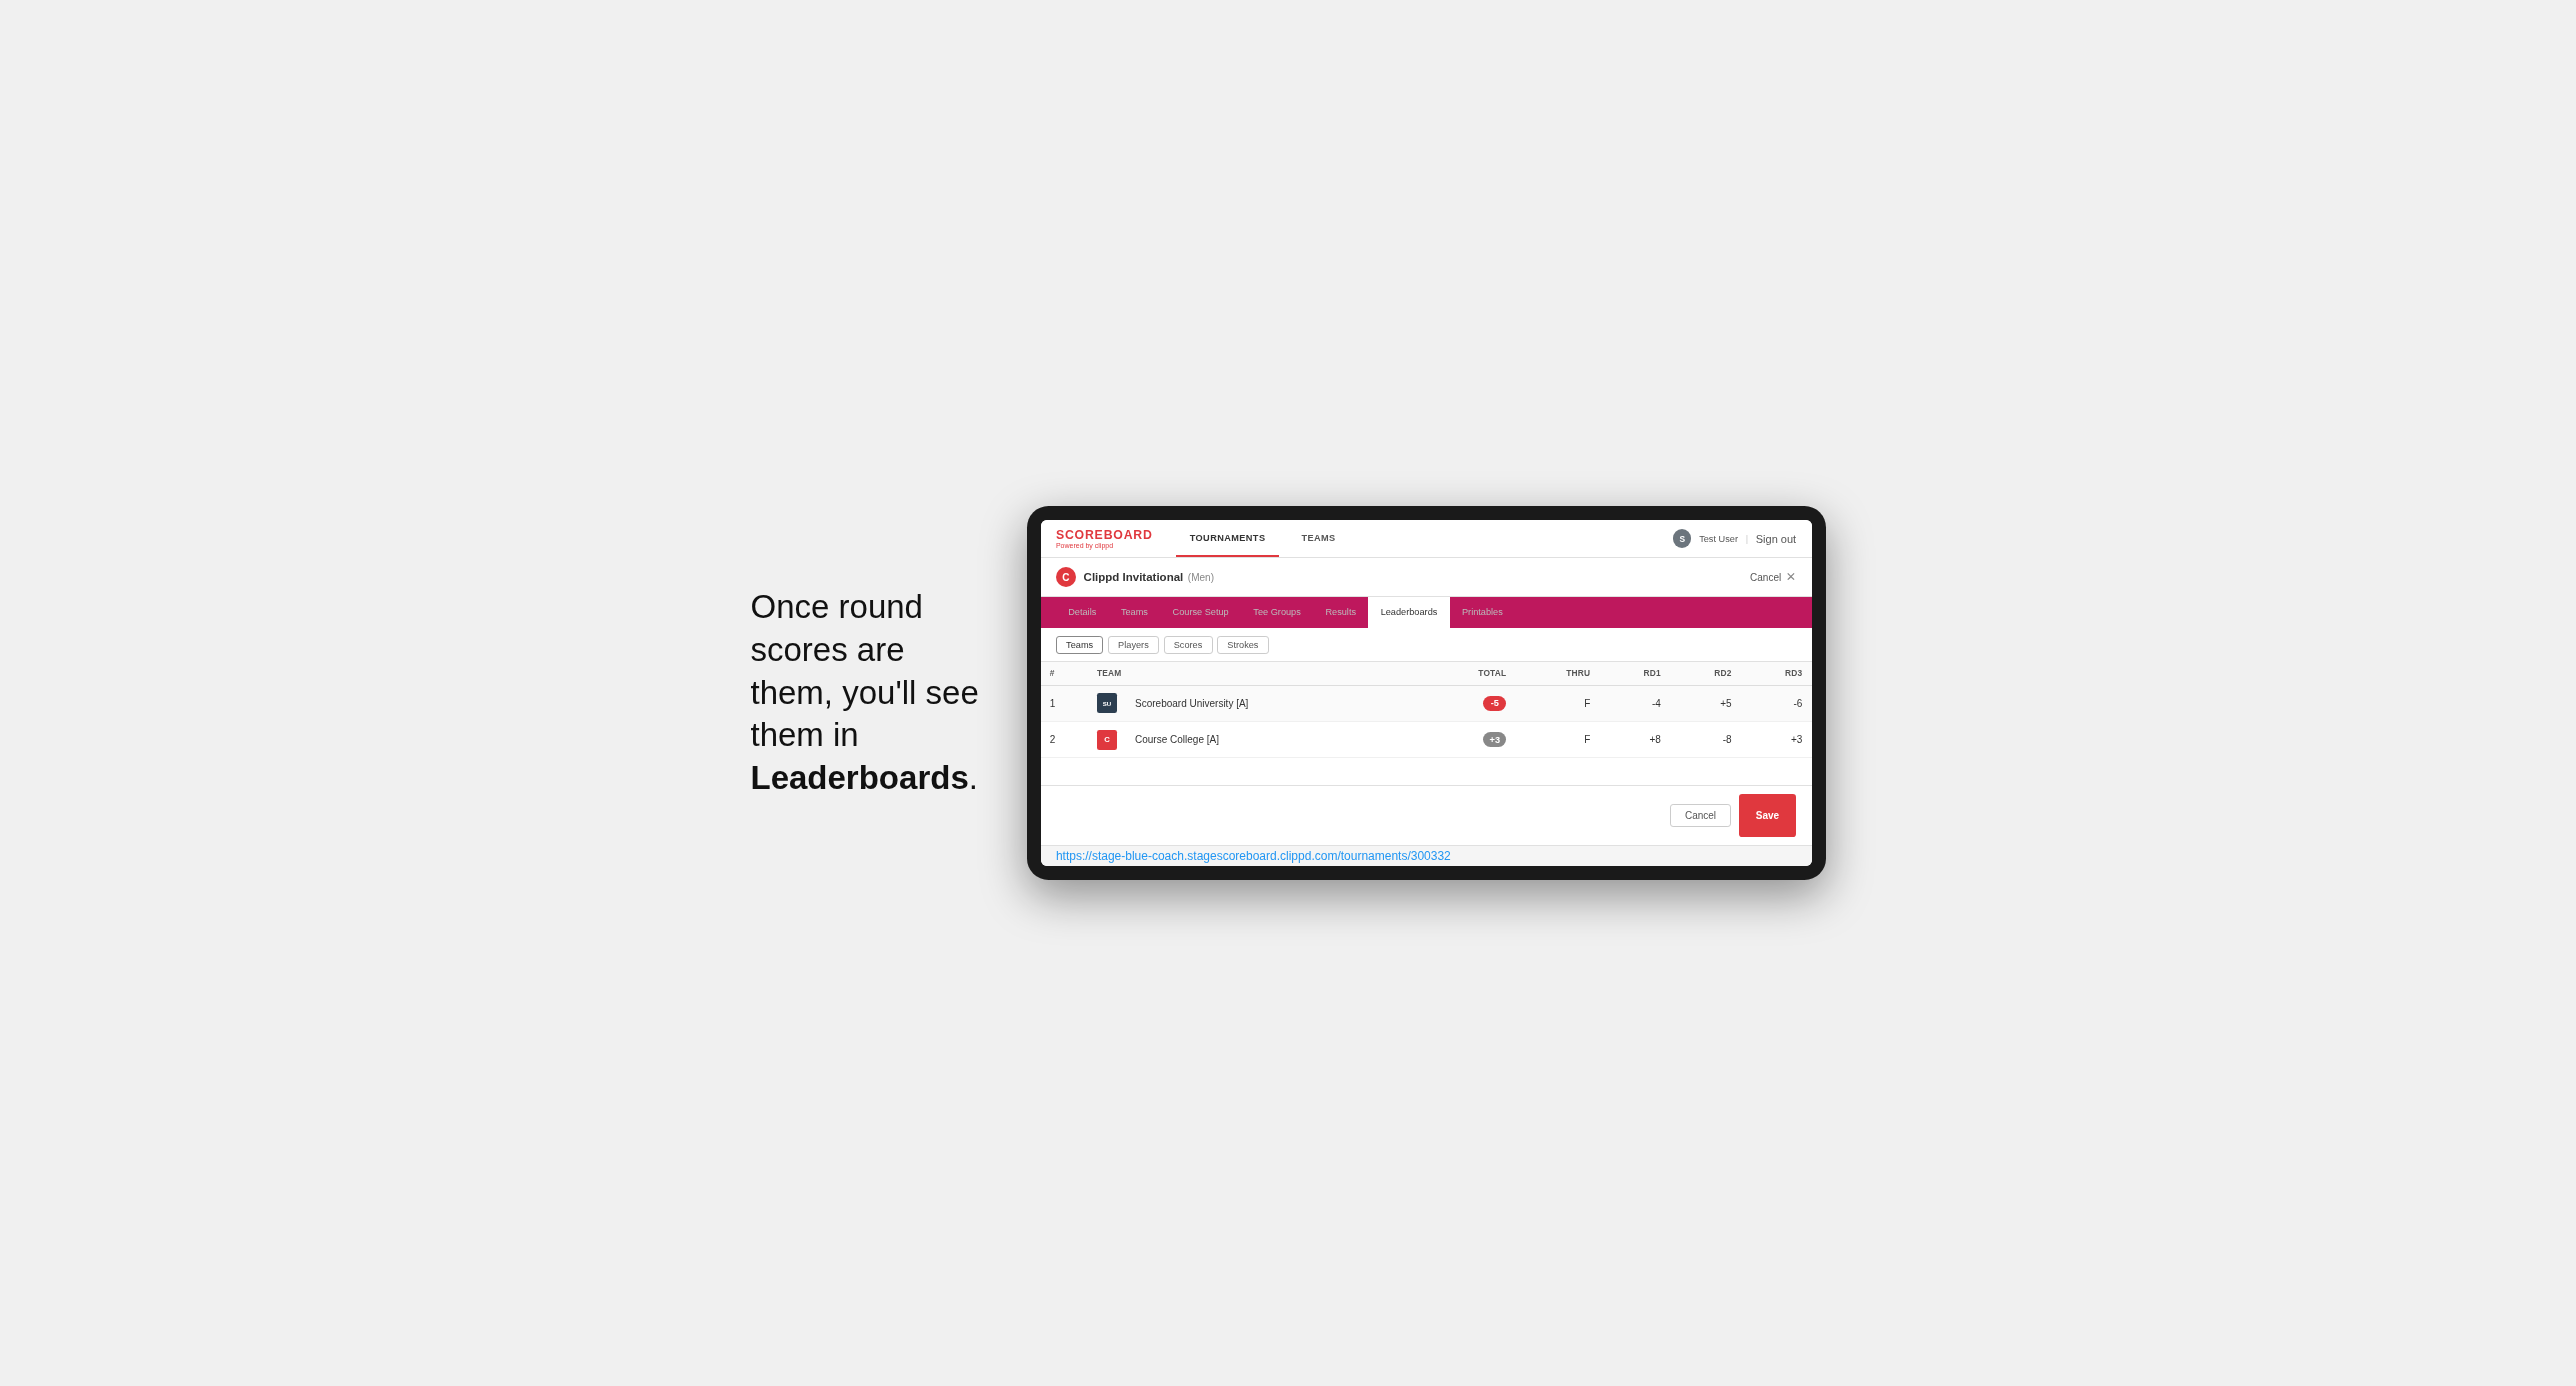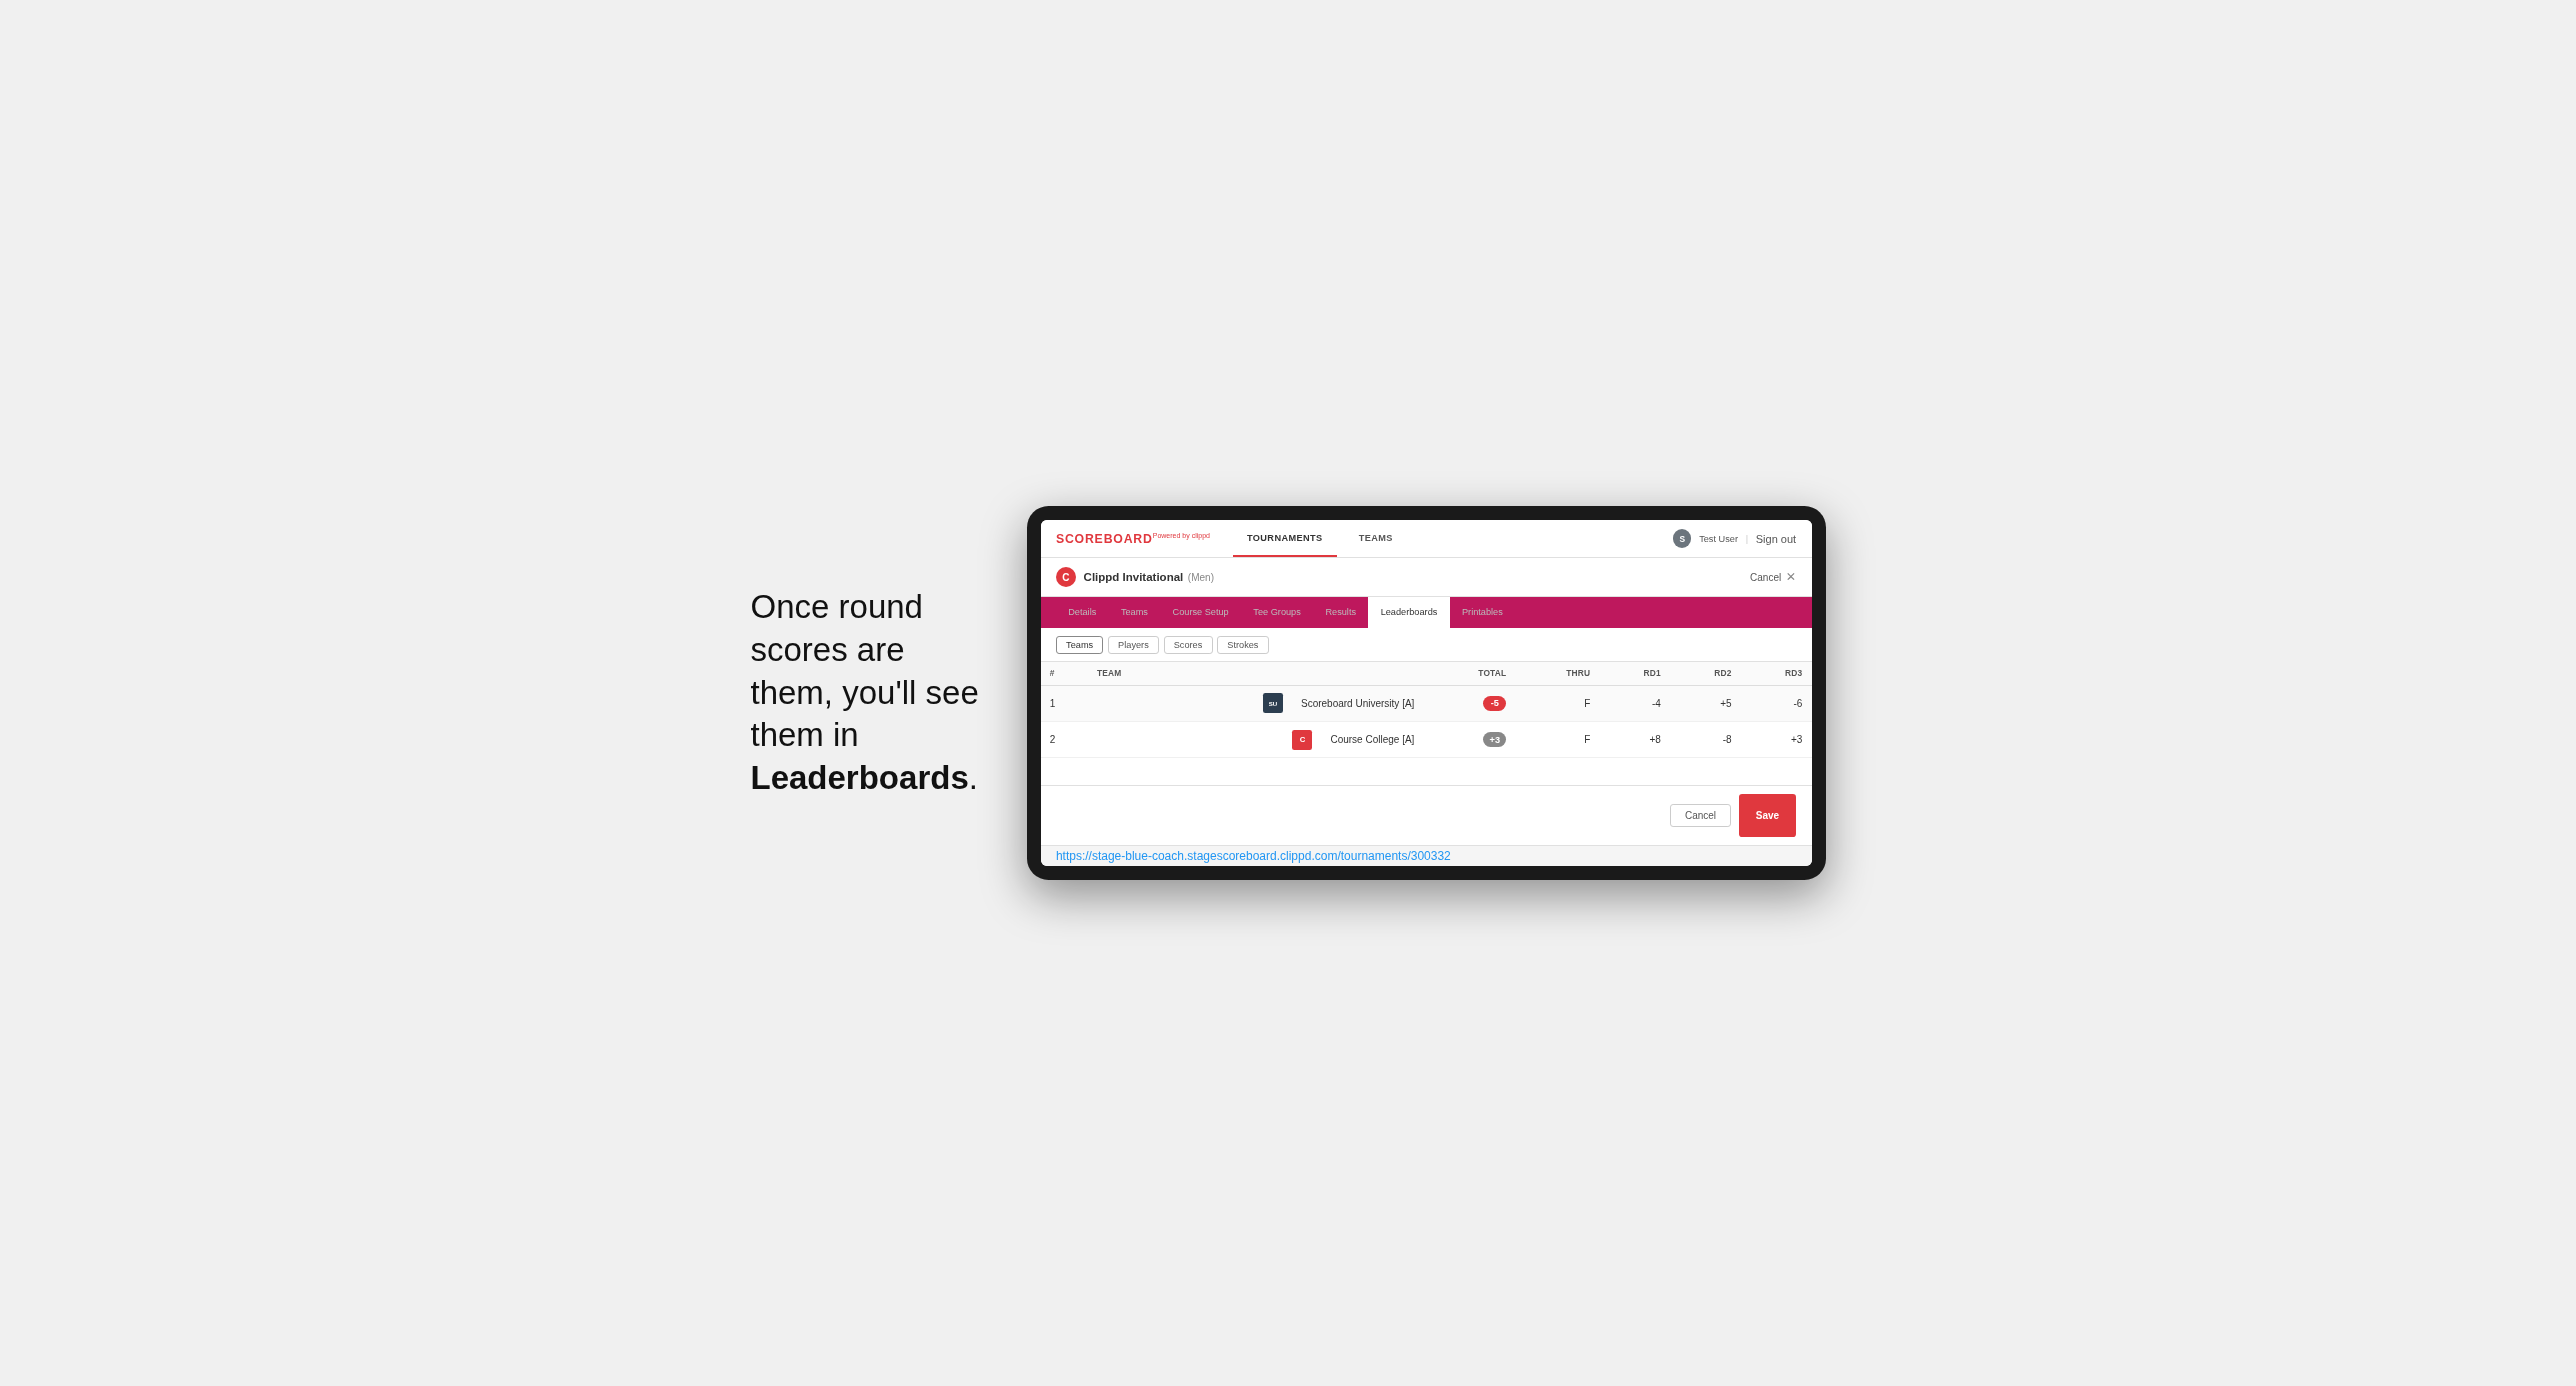--- a/index.html
+++ b/index.html
@@ -53,21 +53,21 @@
       display: flex;
       align-items: center;
       background: #fff;
       border-bottom: 0.8px solid #e0e0e0;
       padding: 0 15.4px;
       height: 38px;
     }
 
     .logo-area {
       display: flex;
-      flex-direction: row;
+      flex-direction: column;
       margin-right: 23px;
     }
     .logo-title {
       font-size: 12.3px;
       font-weight: 900;
       letter-spacing: 0.8px;
       color: #333;
       text-transform: uppercase;
     }
     .logo-title span {
@@ -262,21 +262,20 @@
 
     .rank-cell {
       color: #888;
       font-size: 10px;
     }
 
     .team-logo-cell {
       display: flex;
       align-items: center;
       gap: 18px;
-      justify-content: flex-end;
     }
     .team-logo-img {
       width: 20px;
       height: 20px;
       border-radius: 2.3px;
       background: #2c3e50;
       display: flex;
       align-items: center;
       justify-content: center;
       font-size: 7.7px;

